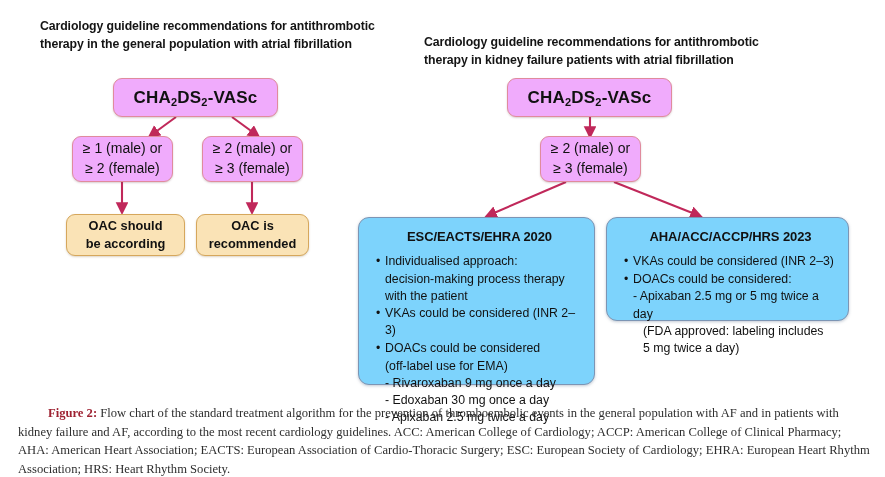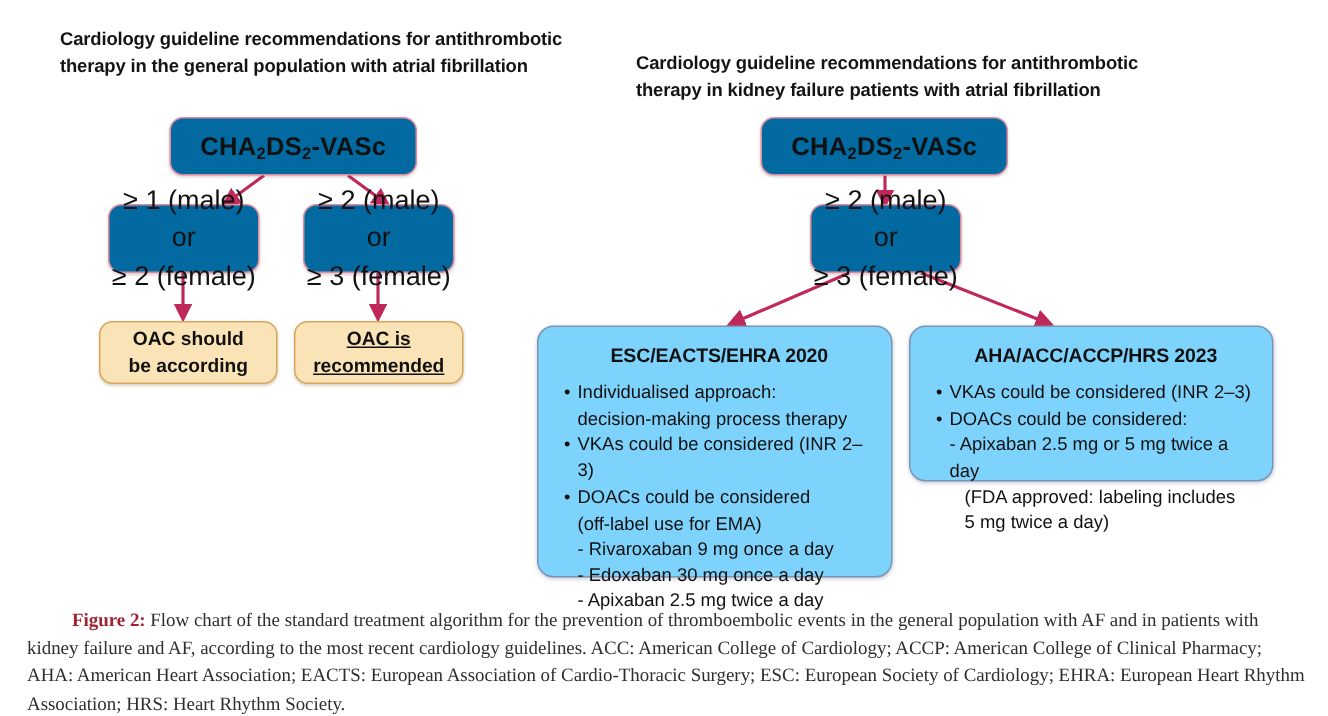--- a/index.html
+++ b/index.html
@@ -52,38 +52,38 @@
     border-radius: 9px;
     display: flex;
     align-items: center;
     justify-content: center;
     text-align: center;
     color: #111111;
   }
 
   
   .node-pink {
-    background: #0369a1;
+    background: #f0abfc;
     border: 1.6px solid #e08b9d;
     box-shadow: 0 1px 2px rgba(120,80,90,0.28);
     text-align: center;
   }
   .node-score {
     font-size: 17px;
     font-weight: bold;
     letter-spacing: 0.2px;
   }
   .node-score sub {
     font-size: 11px;
     vertical-align: baseline;
     position: relative;
     bottom: -3px;
   }
   .node-crit {
-    font-size: 18px;
+    font-size: 14px;
     line-height: 1.42;
   }
 
   
   .node-orange {
     background: #fae3b6;
     border: 1.6px solid #d6a75c;
     box-shadow: 0 1px 2px rgba(140,110,60,0.3);
     font-size: 12.8px;
     font-weight: bold;
@@ -197,21 +197,21 @@
     </span>
   </div>
 
   <div class="node node-orange" style="left:66px; top:214px; width:119px; height:42px;">
     <span>
       <span>OAC should</span><br>
       <span>be according</span>
     </span>
   </div>
 
-  <div class="node node-orange" style="left:196px; top:214px; width:113px; height:42px;text-decoration:underline;">
+  <div class="node node-orange" style="left:196px; top:214px; width:113px; height:42px;">
     <span>
       <span>OAC is</span><br>
       <span>recommended</span>
     </span>
   </div>
 
   <div class="node node-pink node-score" style="left:507px; top:78px; width:165px; height:39px;">
     <span><span>CHA</span><sub>2</sub><span>DS</span><sub>2</sub><span>-VASc</span></span>
   </div>
 
@@ -223,20 +223,21 @@
   </div>
 
   <div class="node node-blue" style="left:358px; top:217px; width:237px; height:168px;">
     <div class="panel-heading">ESC/EACTS/EHRA 2020</div>
     <div class="panel-body">
       <div class="bullet-row">
         <span class="bullet-mark">•</span>
         <span>Individualised approach:</span>
       </div>
       <div class="cont-row">decision-making process therapy</div>
+      <div class="cont-row">with the patient</div>
       <div class="bullet-row">
         <span class="bullet-mark">•</span>
         <span>VKAs could be considered (INR 2–3)</span>
       </div>
       <div class="bullet-row">
         <span class="bullet-mark">•</span>
         <span>DOACs could be considered</span>
       </div>
       <div class="cont-row">(off-label use for EMA)</div>
       <div class="dash-row">- Rivaroxaban 9 mg once a day</div>

